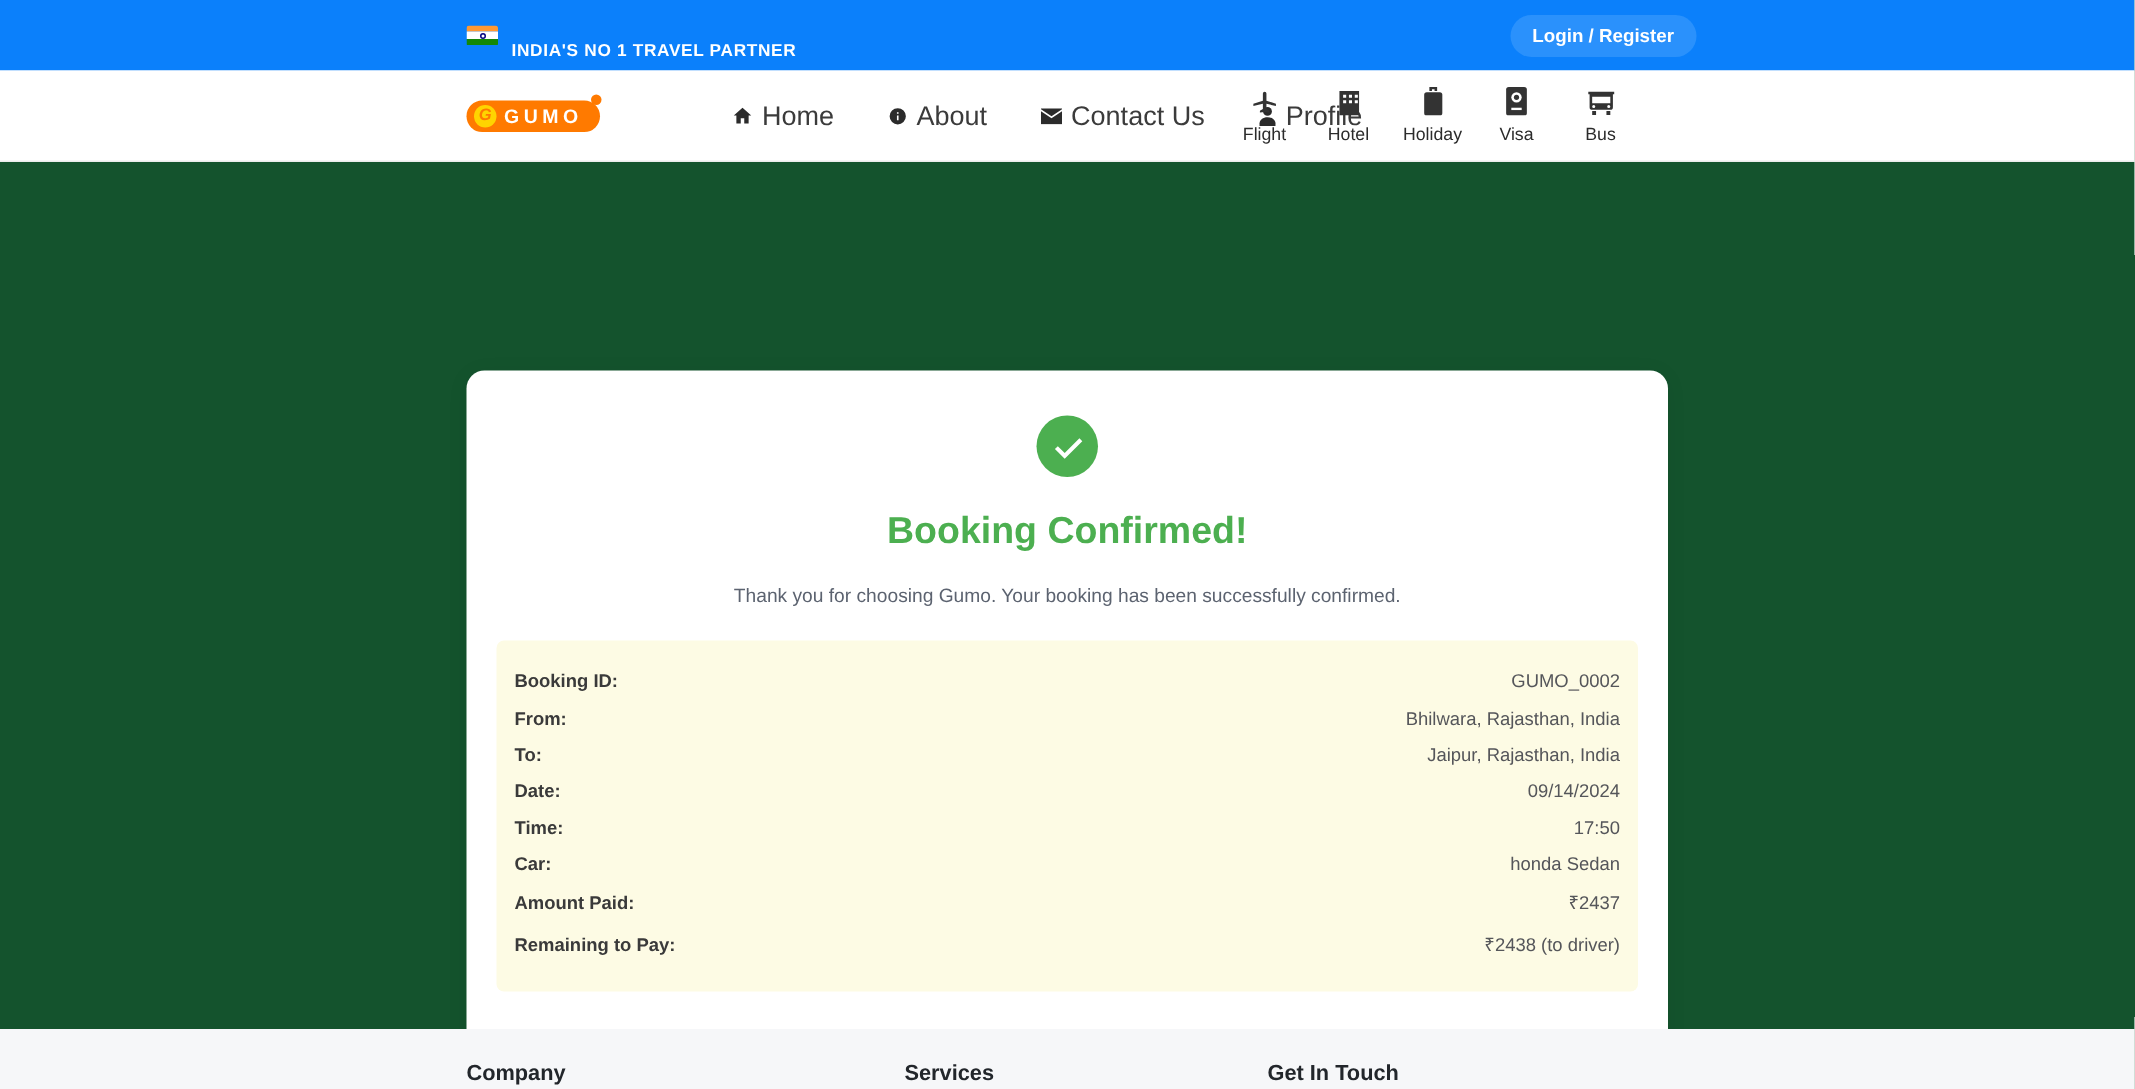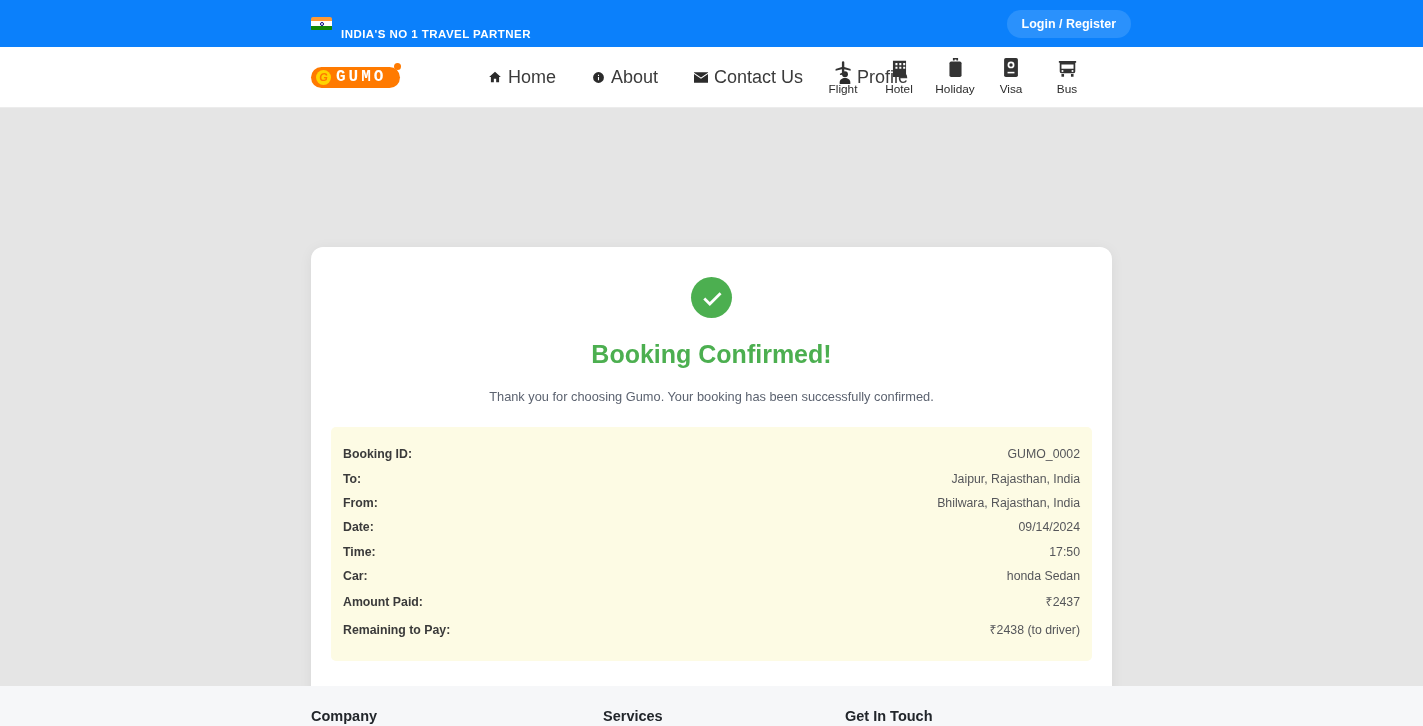--- a/index.html
+++ b/index.html
@@ -98,24 +98,23 @@
     font-weight: bold;
     display: flex;
     align-items: center;
     justify-content: center;
     font-style: italic;
     line-height: 1;
     flex: none;
   }
   .logo-text {
     color: #ffffff;
-    font-size: 16px;
+    font-size: 13px;
     font-weight: bold;
     letter-spacing: 3px;
-    font-family: Liberation Mono, monospace;
   }
   .logo-dot {
     position: absolute;
     right: -1px; top: -4px;
     width: 7px; height: 7px;
     border-radius: 50%;
     background: #ff7a00;
   }
 
   .mainnav {
@@ -153,21 +152,21 @@
     text-decoration: none;
   }
   .service svg { display: block; fill: #333333; }
   .service-label {
     font-size: 11.8px;
     color: #2b2b2b;
   }
 
   
   .page {
-    background: #e5e5e5;
+    background: #14532d;
     height: 578px;
     position: relative;
   }
   .card {
     position: absolute;
     left: 311px;
     top: 139px;
     width: 801px;
     background: #ffffff;
     border-radius: 12px;
@@ -382,26 +381,26 @@
     <div class="confirm-title">Booking Confirmed!</div>
     <div class="confirm-sub">Thank you for choosing Gumo. Your booking has been successfully confirmed.</div>
 
     <div class="details">
 
       <div class="drow">
         <span class="dlabel">Booking ID:</span>
         <span class="dvalue">GUMO_0002</span>
       </div>
       <div class="drow">
+        <span class="dlabel">From:</span>
+        <span class="dvalue">Bhilwara, Rajasthan, India</span>
+      </div>
+      <div class="drow">
         <span class="dlabel">To:</span>
         <span class="dvalue">Jaipur, Rajasthan, India</span>
-      </div>
-      <div class="drow">
-        <span class="dlabel">From:</span>
-        <span class="dvalue">Bhilwara, Rajasthan, India</span>
       </div>
       <div class="drow">
         <span class="dlabel">Date:</span>
         <span class="dvalue">09/14/2024</span>
       </div>
       <div class="drow">
         <span class="dlabel">Time:</span>
         <span class="dvalue">17:50</span>
       </div>
       <div class="drow">

